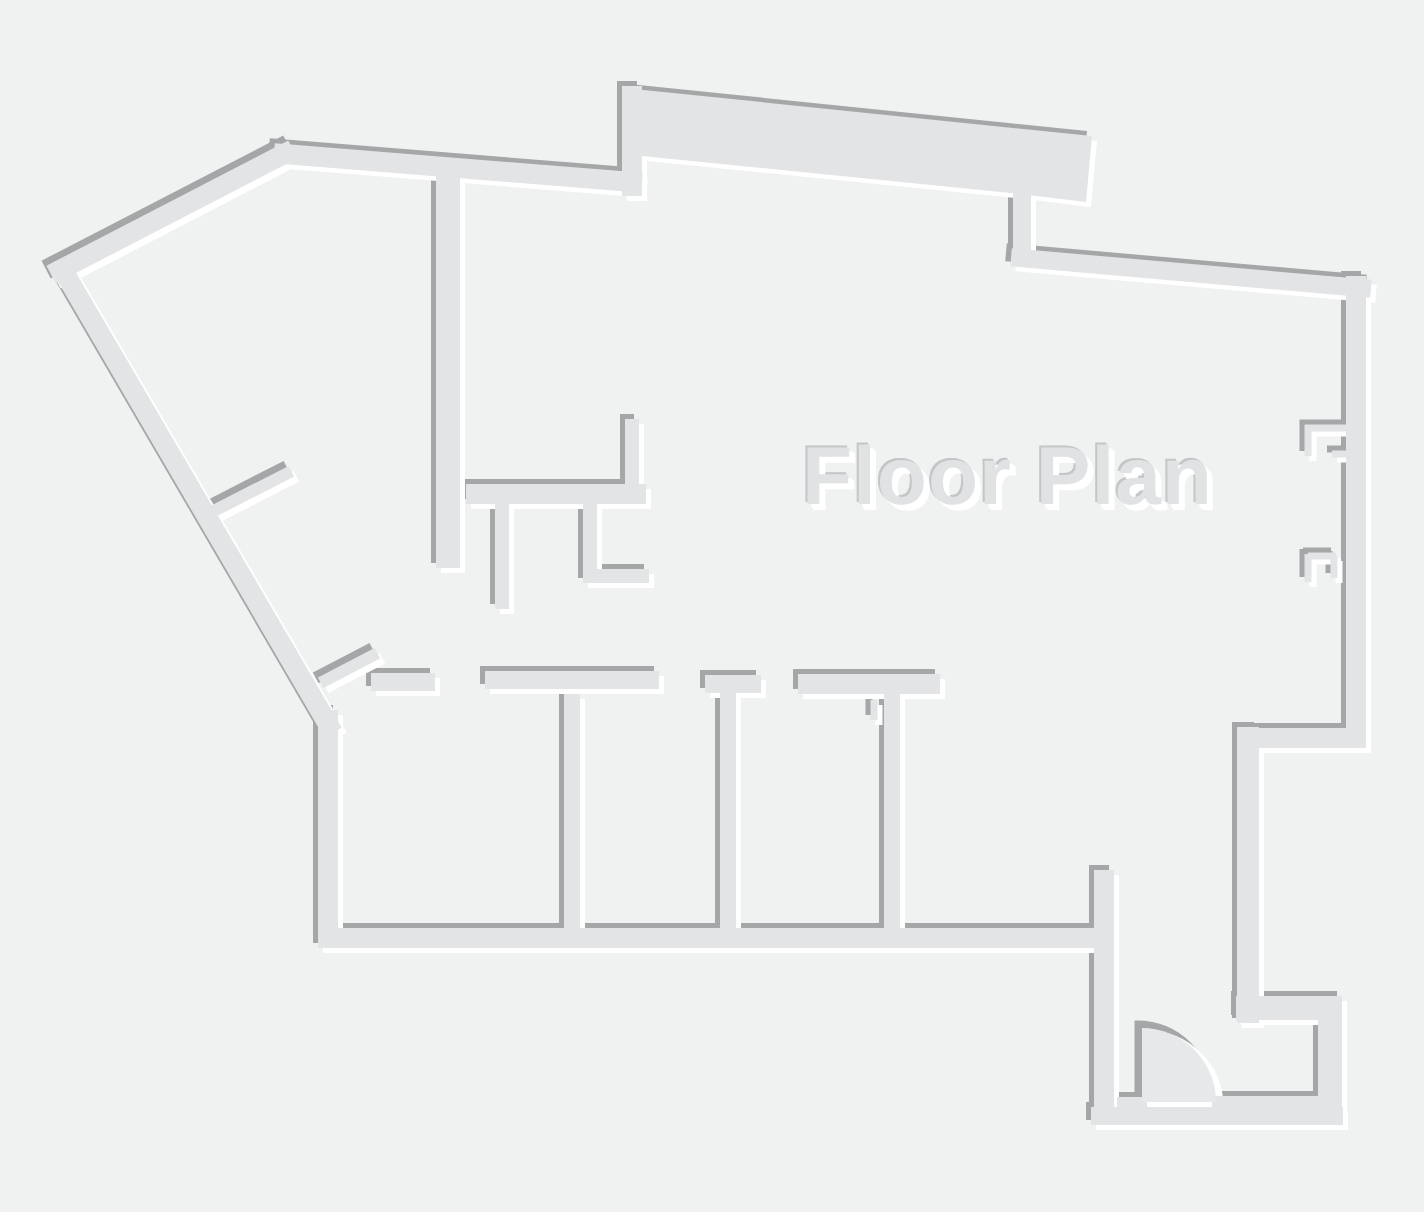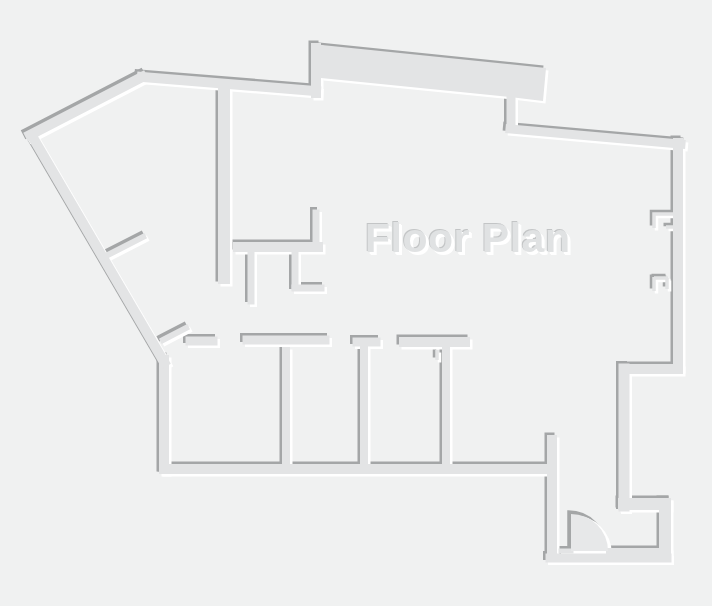--- a/index.html
+++ b/index.html
@@ -18,21 +18,21 @@
     background: #f0f1f1;
   }
   .stage svg {
     position: absolute;
     left: 0;
     top: 0;
     display: block;
   }
   .plan-title {
     position: absolute;
-    left: 365px;
+    left: 401px;
     top: 215px;
     font-size: 41px;
     font-weight: bold;
     letter-spacing: 0.5px;
     white-space: nowrap;
     color: #e0e2e3;
     text-shadow:
       3px 3px 0 #ffffff,
       2px 2px 0 #ffffff,
       -1px -1px 0 #c3c5c6;

